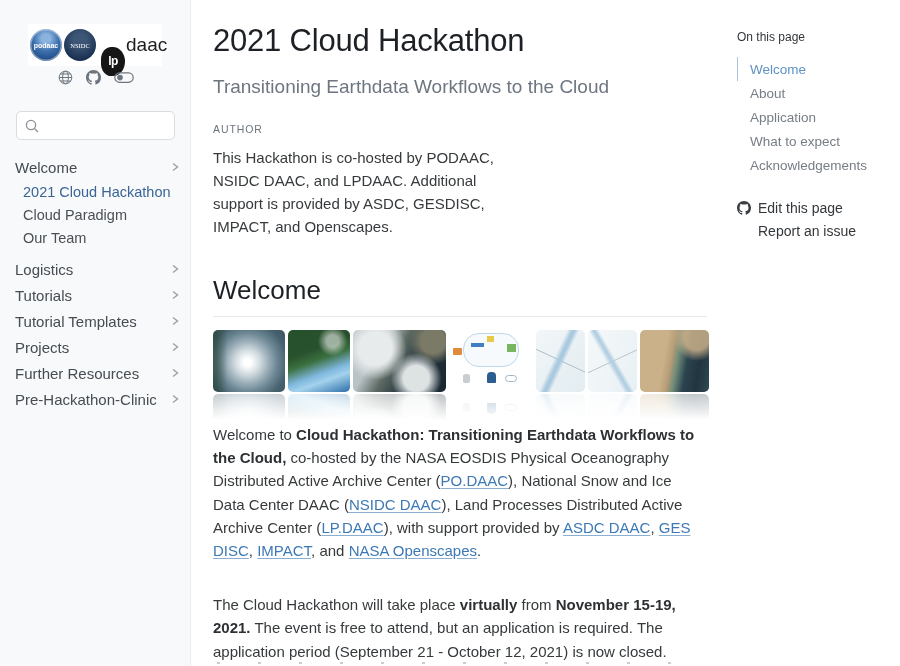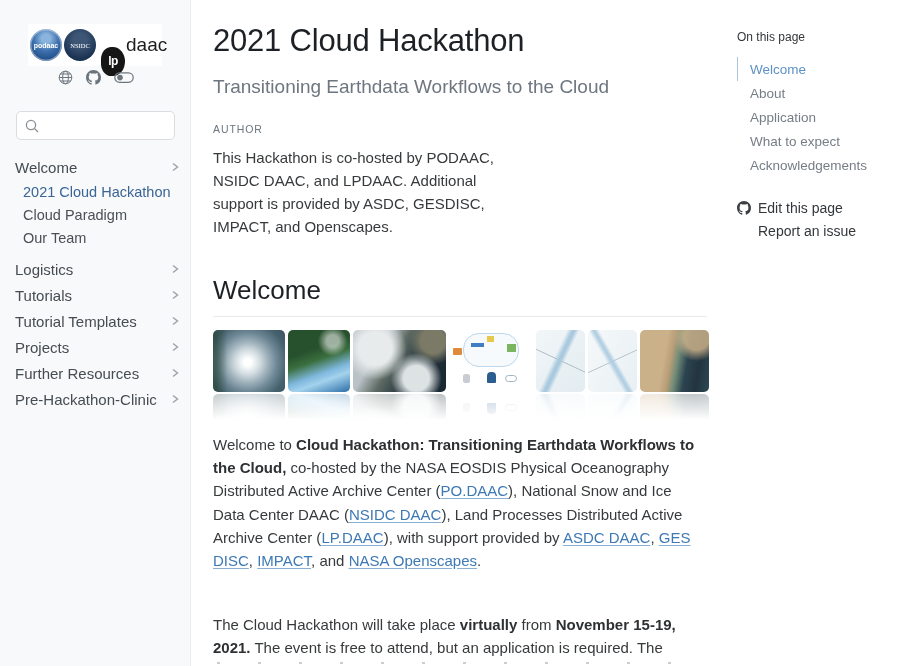--- a/index.html
+++ b/index.html
@@ -77,21 +77,21 @@
     background:#f6fafd; border-radius:16px; }
   .dg-yellow { left:38px; top:6px; width:7px; height:6px; background:#e8c84a; }
   .dg-blue { left:22px; top:13px; width:13px; height:4px; background:#3f7fc1; }
   .dg-green { left:58px; top:14px; width:9px; height:8px; background:#7ab661; }
   .dg-orange { left:4px; top:18px; width:9px; height:7px; background:#e08a3c; border-radius:1px; }
   .dg-person { left:38px; top:42px; width:9px; height:11px; background:#2b5d8f;
     border-radius:4px 4px 1px 1px; }
   .dg-cyl { left:14px; top:44px; width:7px; height:9px; background:#c7cdd2; border-radius:3px/2px; }
   .dg-cloud2 { left:56px; top:45px; width:12px; height:7px; border:1px solid #9fb4c4;
     border-radius:6px; background:#fff; }
-  .para { margin-top:41px; font-size:15px; line-height:23.2px; }
+  .para { margin-top:31px; font-size:15px; line-height:23.2px; }
   .para b { font-weight:700; color:#2e3133; }
   a.lnk { color:var(--link); text-decoration:underline; text-underline-offset:2px;
     text-decoration-color:rgba(61,121,181,.6); cursor:pointer; }
   .clip-line { position:absolute; top:662px; left:4px; width:480px; height:2px; opacity:.75;
     background:repeating-linear-gradient(to right, #b9bcbe 0 3px, transparent 3px 41px); }
 
   
   .toc { position:absolute; left:737px; top:30px; width:156px; }
   .toc-heading { font-size:12px; color:#33373b; }
   .toc ul { list-style:none; margin-top:13px; }

